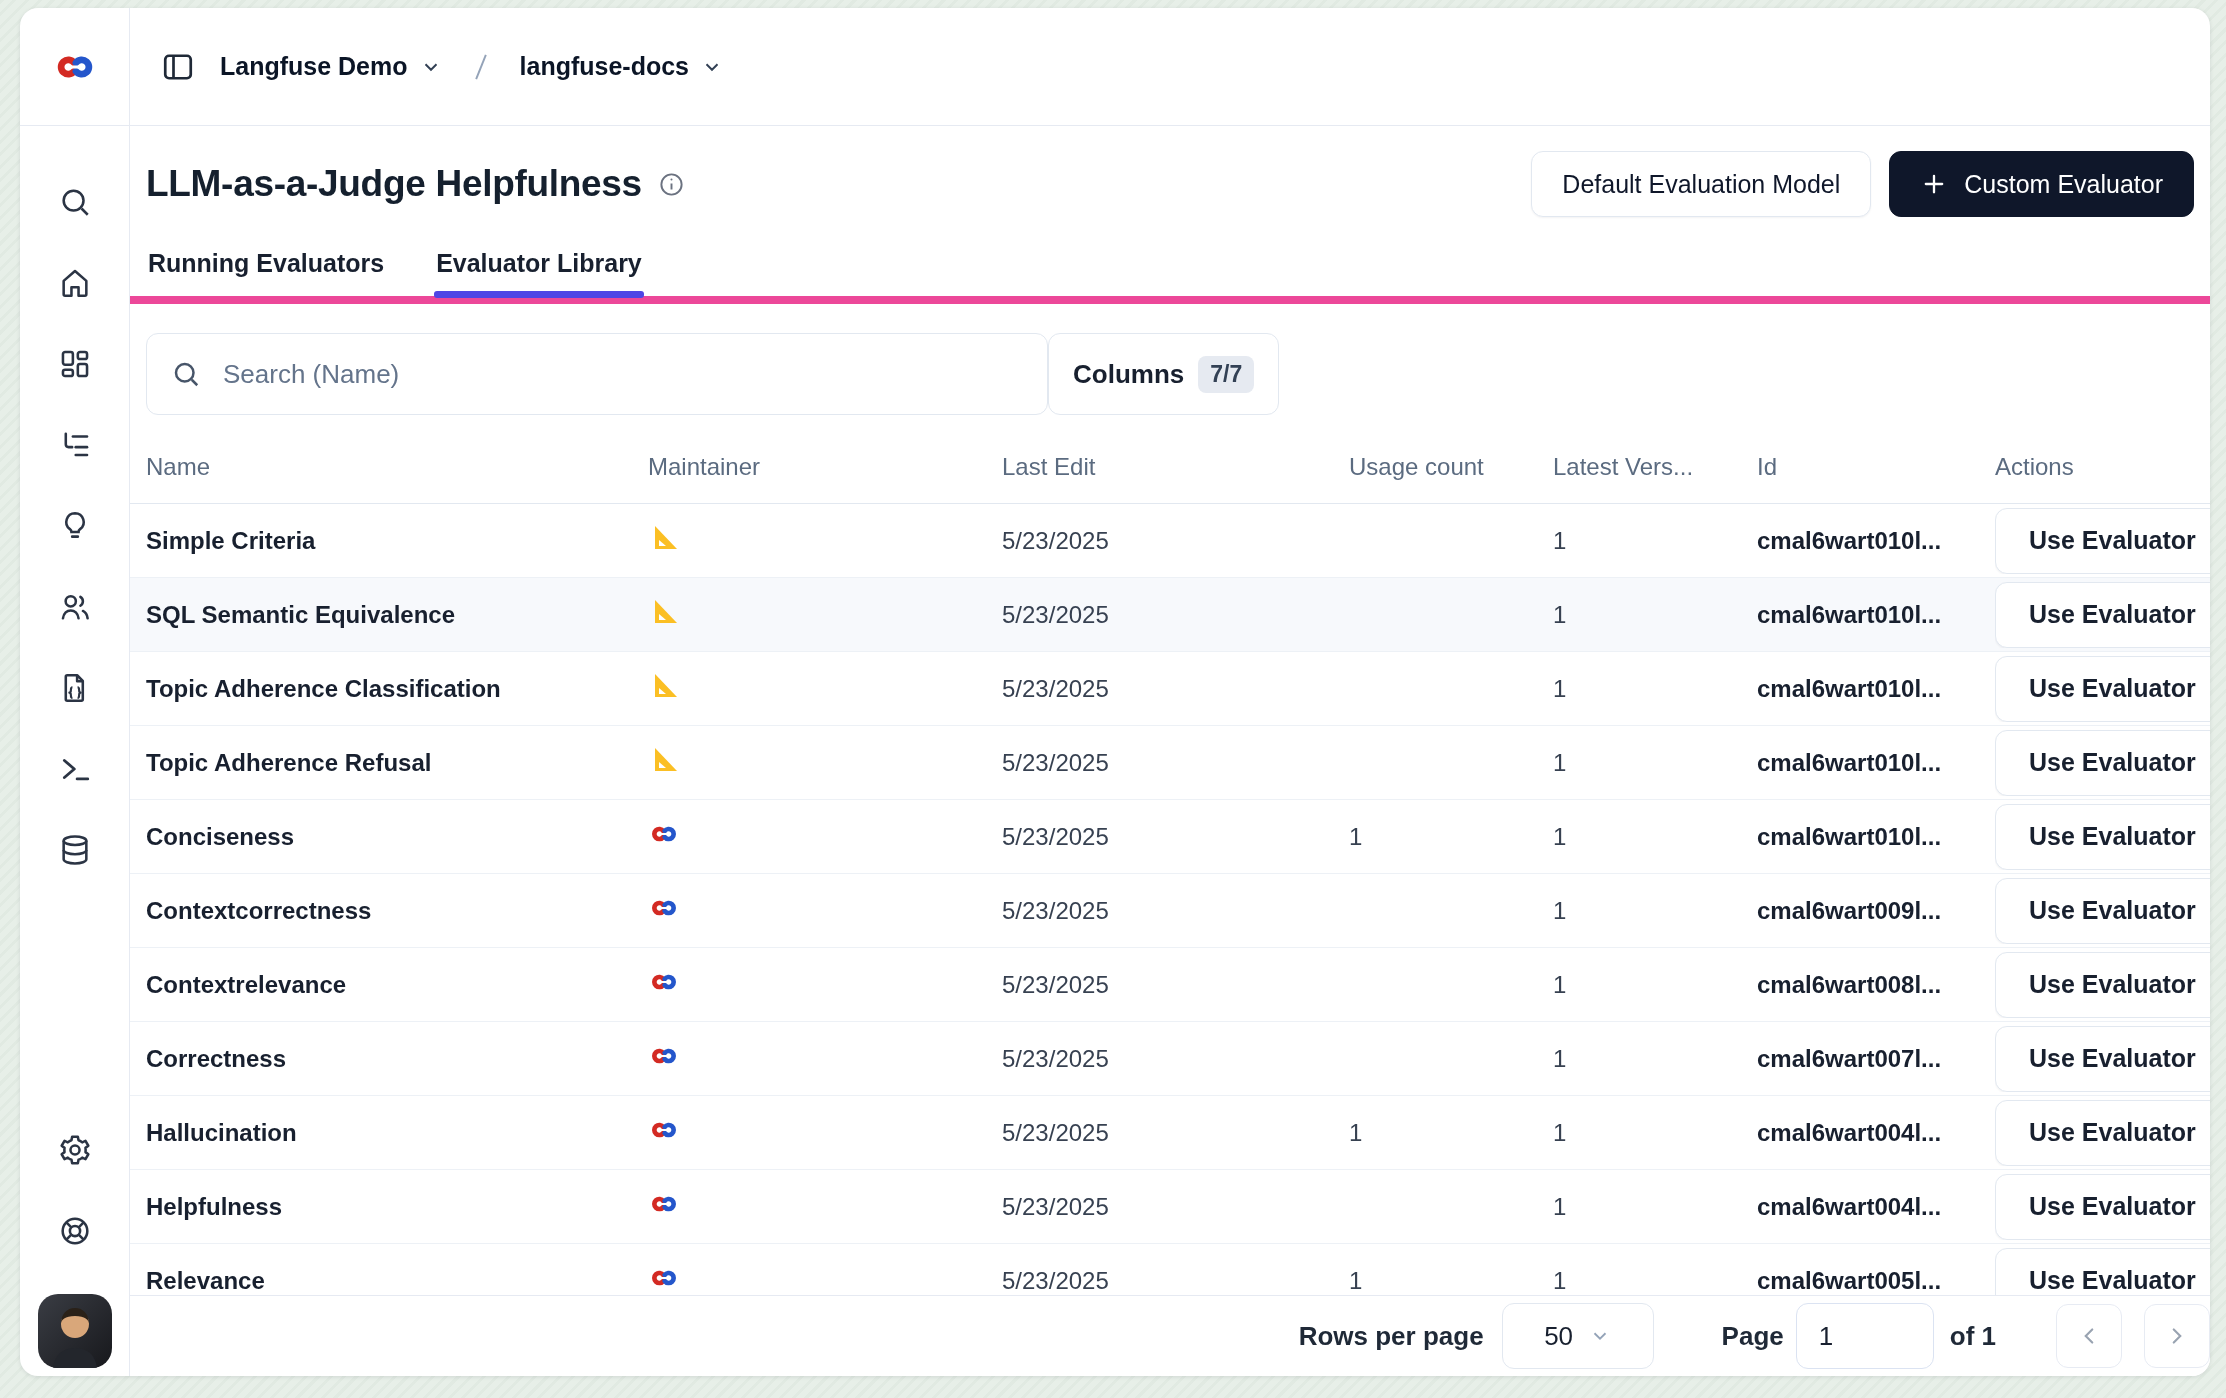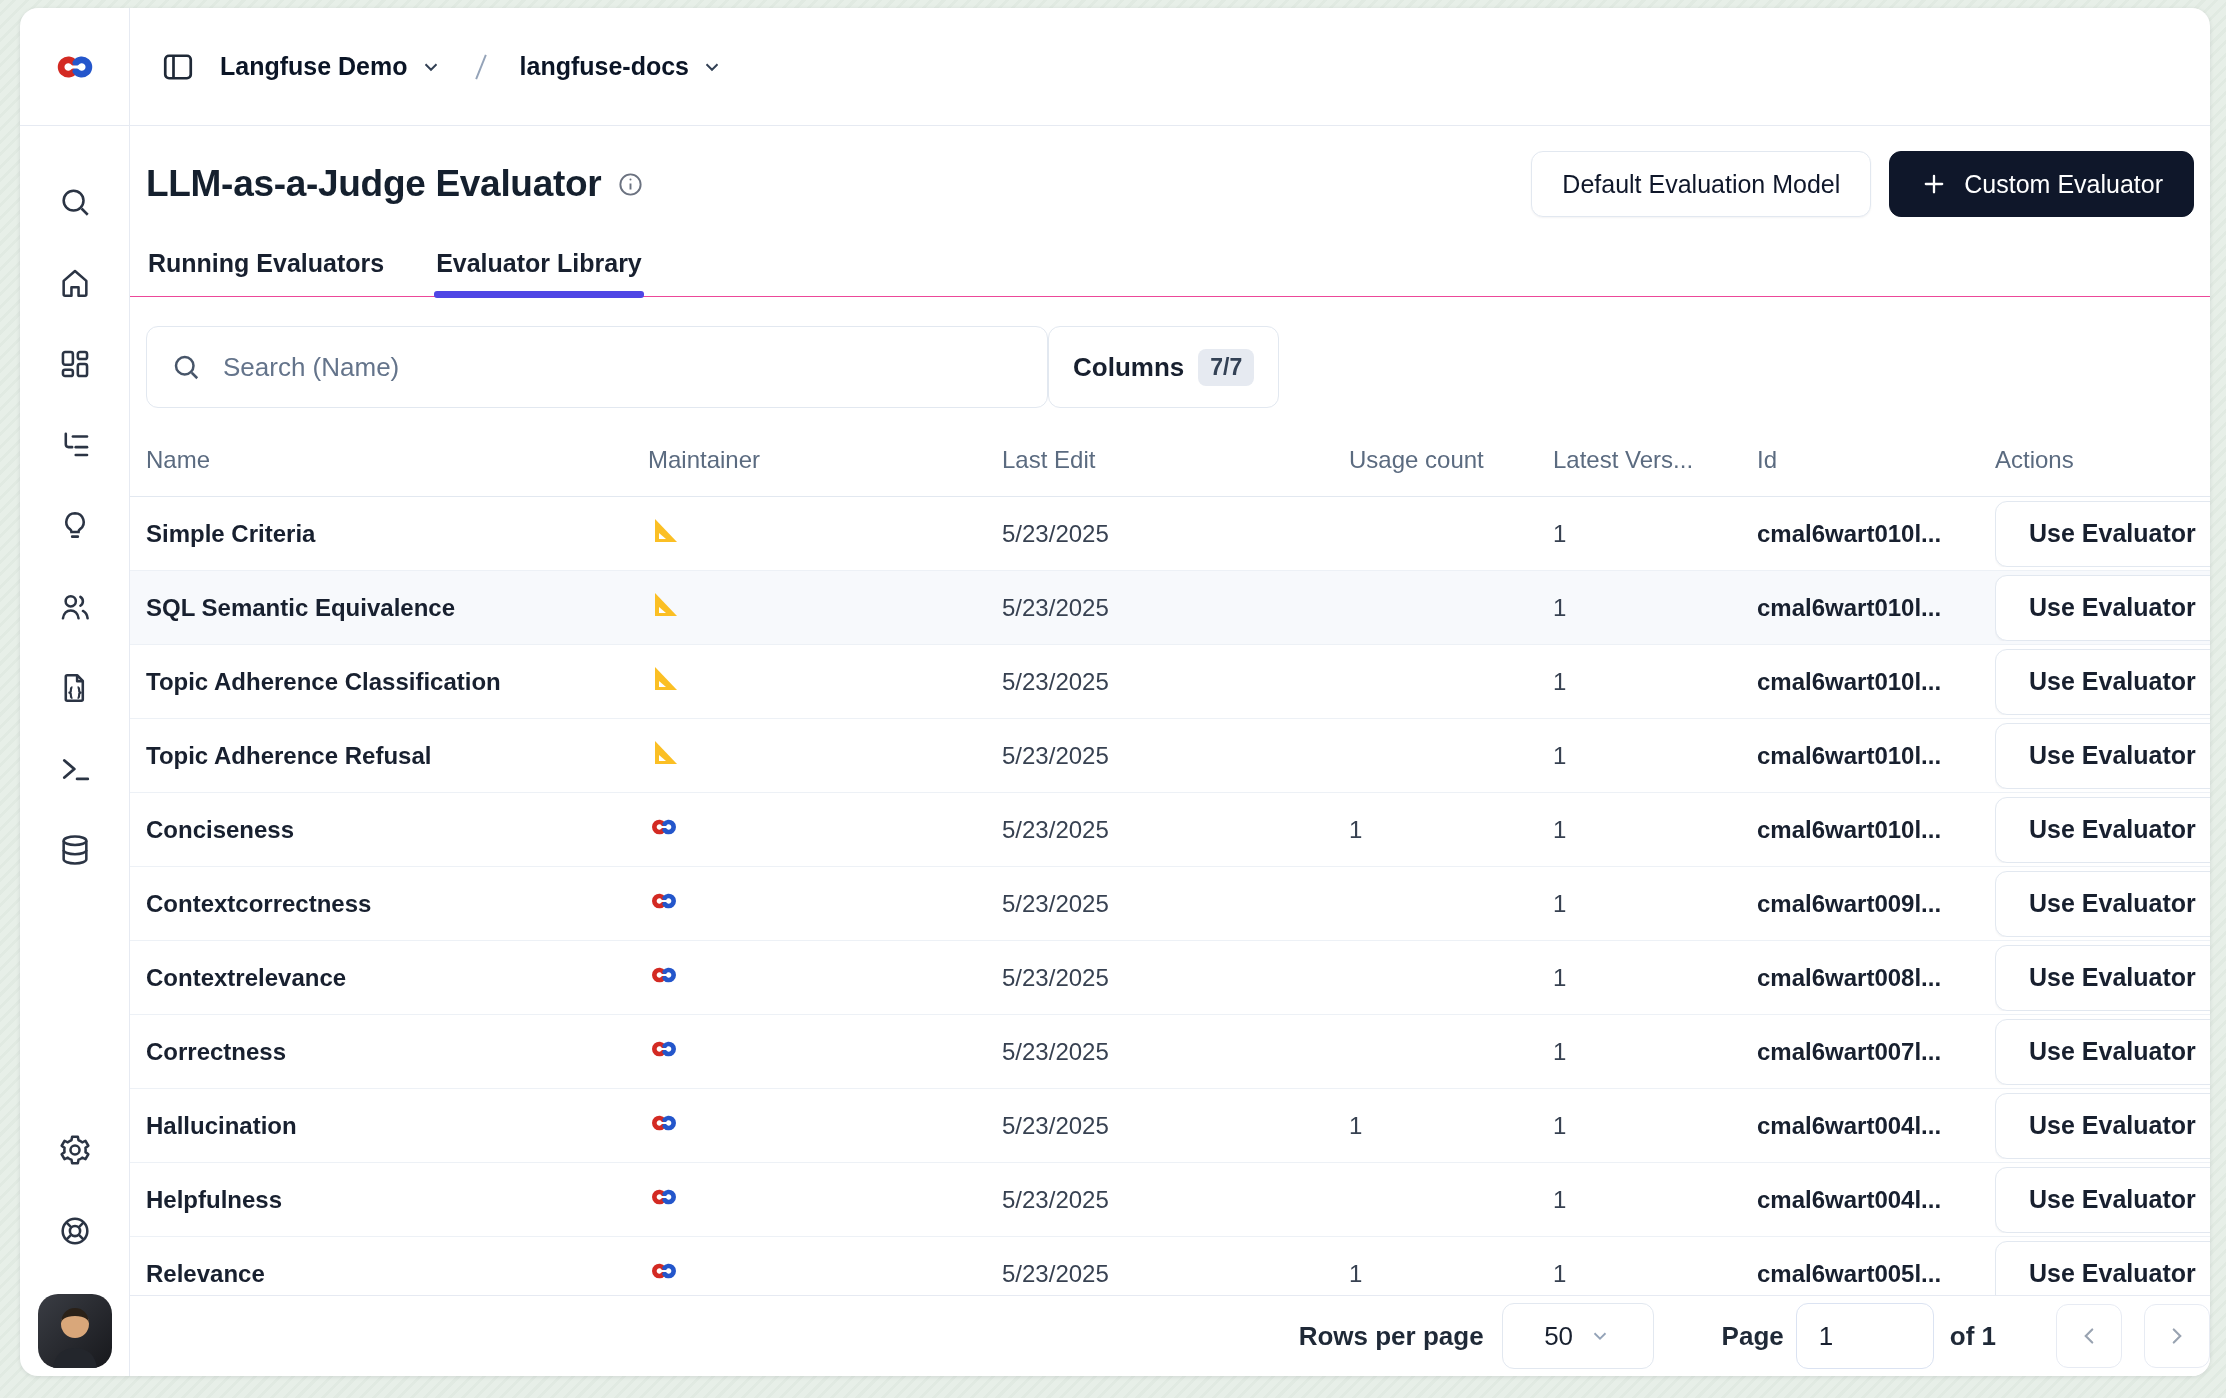--- a/index.html
+++ b/index.html
@@ -33,21 +33,21 @@
   
   .page-head{display:flex;align-items:center;padding:25px 16px 0 16px;}
   .page-title-wrap{display:flex;align-items:center;gap:16px;}
   .page-title{font-size:37px;font-weight:700;color:#15202e;letter-spacing:-.3px;}
   .head-actions{margin-left:auto;display:flex;gap:18px;align-items:center;}
   .btn{display:inline-flex;align-items:center;justify-content:center;height:66px;border-radius:12px;
        font-size:25px;font-weight:400;cursor:pointer;user-select:none;}
   .btn-outline{background:#fff;border:1px solid #e2e8f0;color:#0f172a;padding:0 30px;box-shadow:0 1px 2px rgba(15,23,42,.05);}
   .btn-dark{background:#0f172a;border:1px solid #0f172a;color:#fff;padding:0 30px;gap:16px;}
   
-  .tabs{display:flex;gap:48px;padding:0 16px;margin-top:20px;border-bottom:1px solid #ec4899;}
+  .tabs{display:flex;gap:48px;padding:0 16px;margin-top:20px;border-bottom:8px solid #ec4899;}
   .tab{position:relative;padding:12px 2px 18px 2px;font-size:25px;font-weight:600;color:#18202f;cursor:pointer;}
   .tab.active::after{content:"";position:absolute;left:0;right:0;bottom:-2px;height:7px;border-radius:3px;background:var(--accent);}
   
   .toolbar{display:flex;align-items:center;padding:0 16px;margin-top:29px;flex:0 0 auto;}
   .search-box{width:852px;height:80px;border:1px solid #e2e8f0;border-radius:12px;display:flex;align-items:center;gap:20px;padding:0 24px;background:#fff;}
   .search-box input{border:none;outline:none;flex:1;font-size:26px;color:#1f2937;font-family:inherit;background:transparent;}
   .search-box input::placeholder{color:#64748b;}
   .columns-btn{height:80px;border:1px solid #e2e8f0;border-radius:12px;background:#fff;display:flex;align-items:center;gap:14px;padding:0 24px;cursor:pointer;}
   .columns-label{font-size:26px;font-weight:600;color:#18202f;}
   .columns-badge{background:#e6eaf1;color:#334155;font-size:23px;font-weight:600;border-radius:8px;padding:5px 12px;}
@@ -212,21 +212,21 @@
           <path d="M23 30c0-10 6-16 14-16s14 6 14 16c0-4-4-8-14-8s-14 4-14 8z" fill="#2a2118"></path>
           <path d="M15 74c2-14 10-20 22-20s20 6 22 20z" fill="#23262c"></path>
         </svg>
       </span>
     </div>
 
     <div class="main">
 
       <div class="page-head">
         <div class="page-title-wrap">
-          <span class="page-title">LLM-as-a-Judge Evaluator</span>
+          <span class="page-title">LLM-as-a-Judge Helpfulness</span>
           <svg class="icon" width="27" height="27" viewBox="0 0 24 24" fill="none" stroke="#6b7280" stroke-width="1.7">
             <circle cx="12" cy="12" r="9"></circle>
               <line x1="12" y1="11" x2="12" y2="16.5"></line>
               <circle cx="12" cy="7.6" r="0.9" fill="#6b7280" stroke="none"></circle>
           </svg>
         </div>
         <div class="head-actions">
           <button class="btn btn-outline">Default Evaluation Model</button>
           <button class="btn btn-dark">
             <svg class="icon" width="28" height="28" viewBox="0 0 24 24" fill="none" stroke="#fff" stroke-width="2" stroke-linecap="round">

